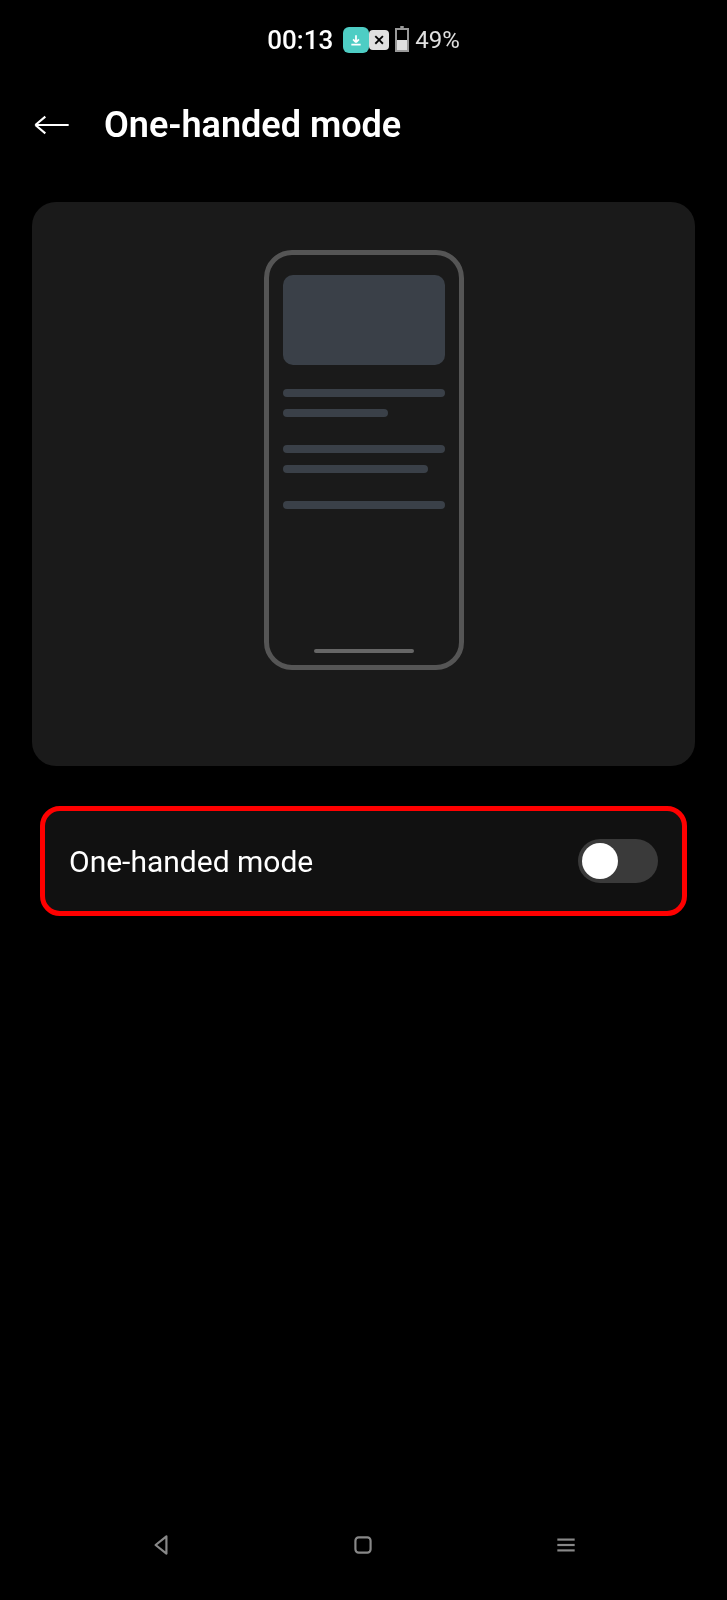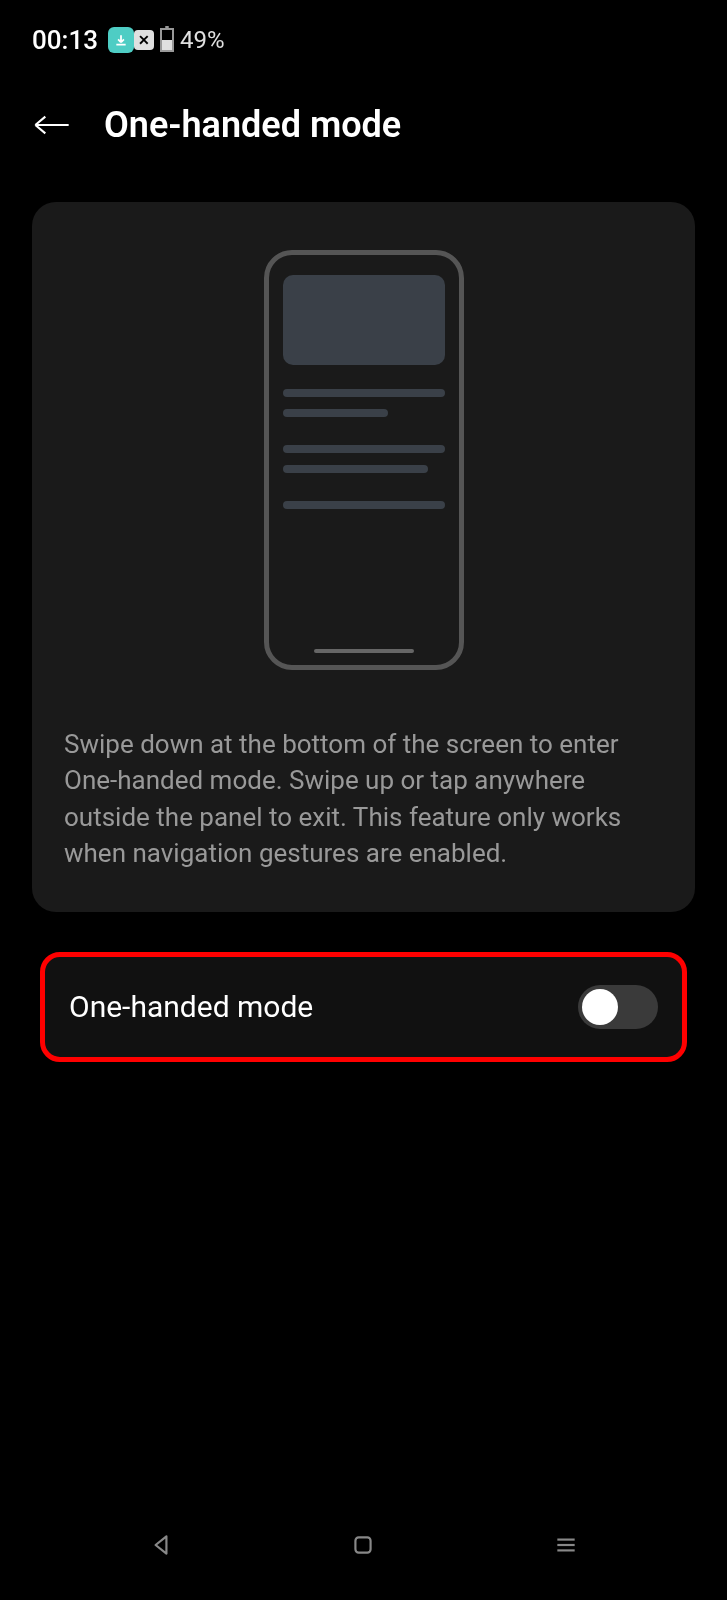--- a/index.html
+++ b/index.html
@@ -14,21 +14,21 @@
       background: #000000;
       font-family: -apple-system, BlinkMacSystemFont, 'Segoe UI', Roboto, sans-serif;
       color: #ffffff;
       position: relative;
       overflow: hidden;
     }
     
     
     .status-bar {
       display: flex;
-      justify-content: flex-start;
+      justify-content: center;
       align-items: center;
       padding: 24px 32px 8px 32px;
       height: 64px;
     }
     
     .status-left {
       display: flex;
       align-items: center;
       gap: 10px;
     }
@@ -289,21 +289,20 @@
 <div class="info-card">
   <div class="phone-illustration">
     <div class="phone-header-block"></div>
     <div class="phone-line full"></div>
     <div class="phone-line med"></div>
     <div class="phone-line full"></div>
     <div class="phone-line med2"></div>
     <div class="phone-line full"></div>
     <div class="phone-home-indicator"></div>
   </div>
-  <p class="info-text">Swipe down at the bottom of the screen to enter One-handed mode. Swipe up or tap anywhere outside the panel to exit. This feature only works when navigation gestures are enabled.</p>
 </div>
 
 <div class="toggle-card">
   <span class="toggle-label">One-handed mode</span>
   <div class="toggle-switch">
     <div class="toggle-knob"></div>
   </div>
 </div>
 
 <div class="nav-bar">

